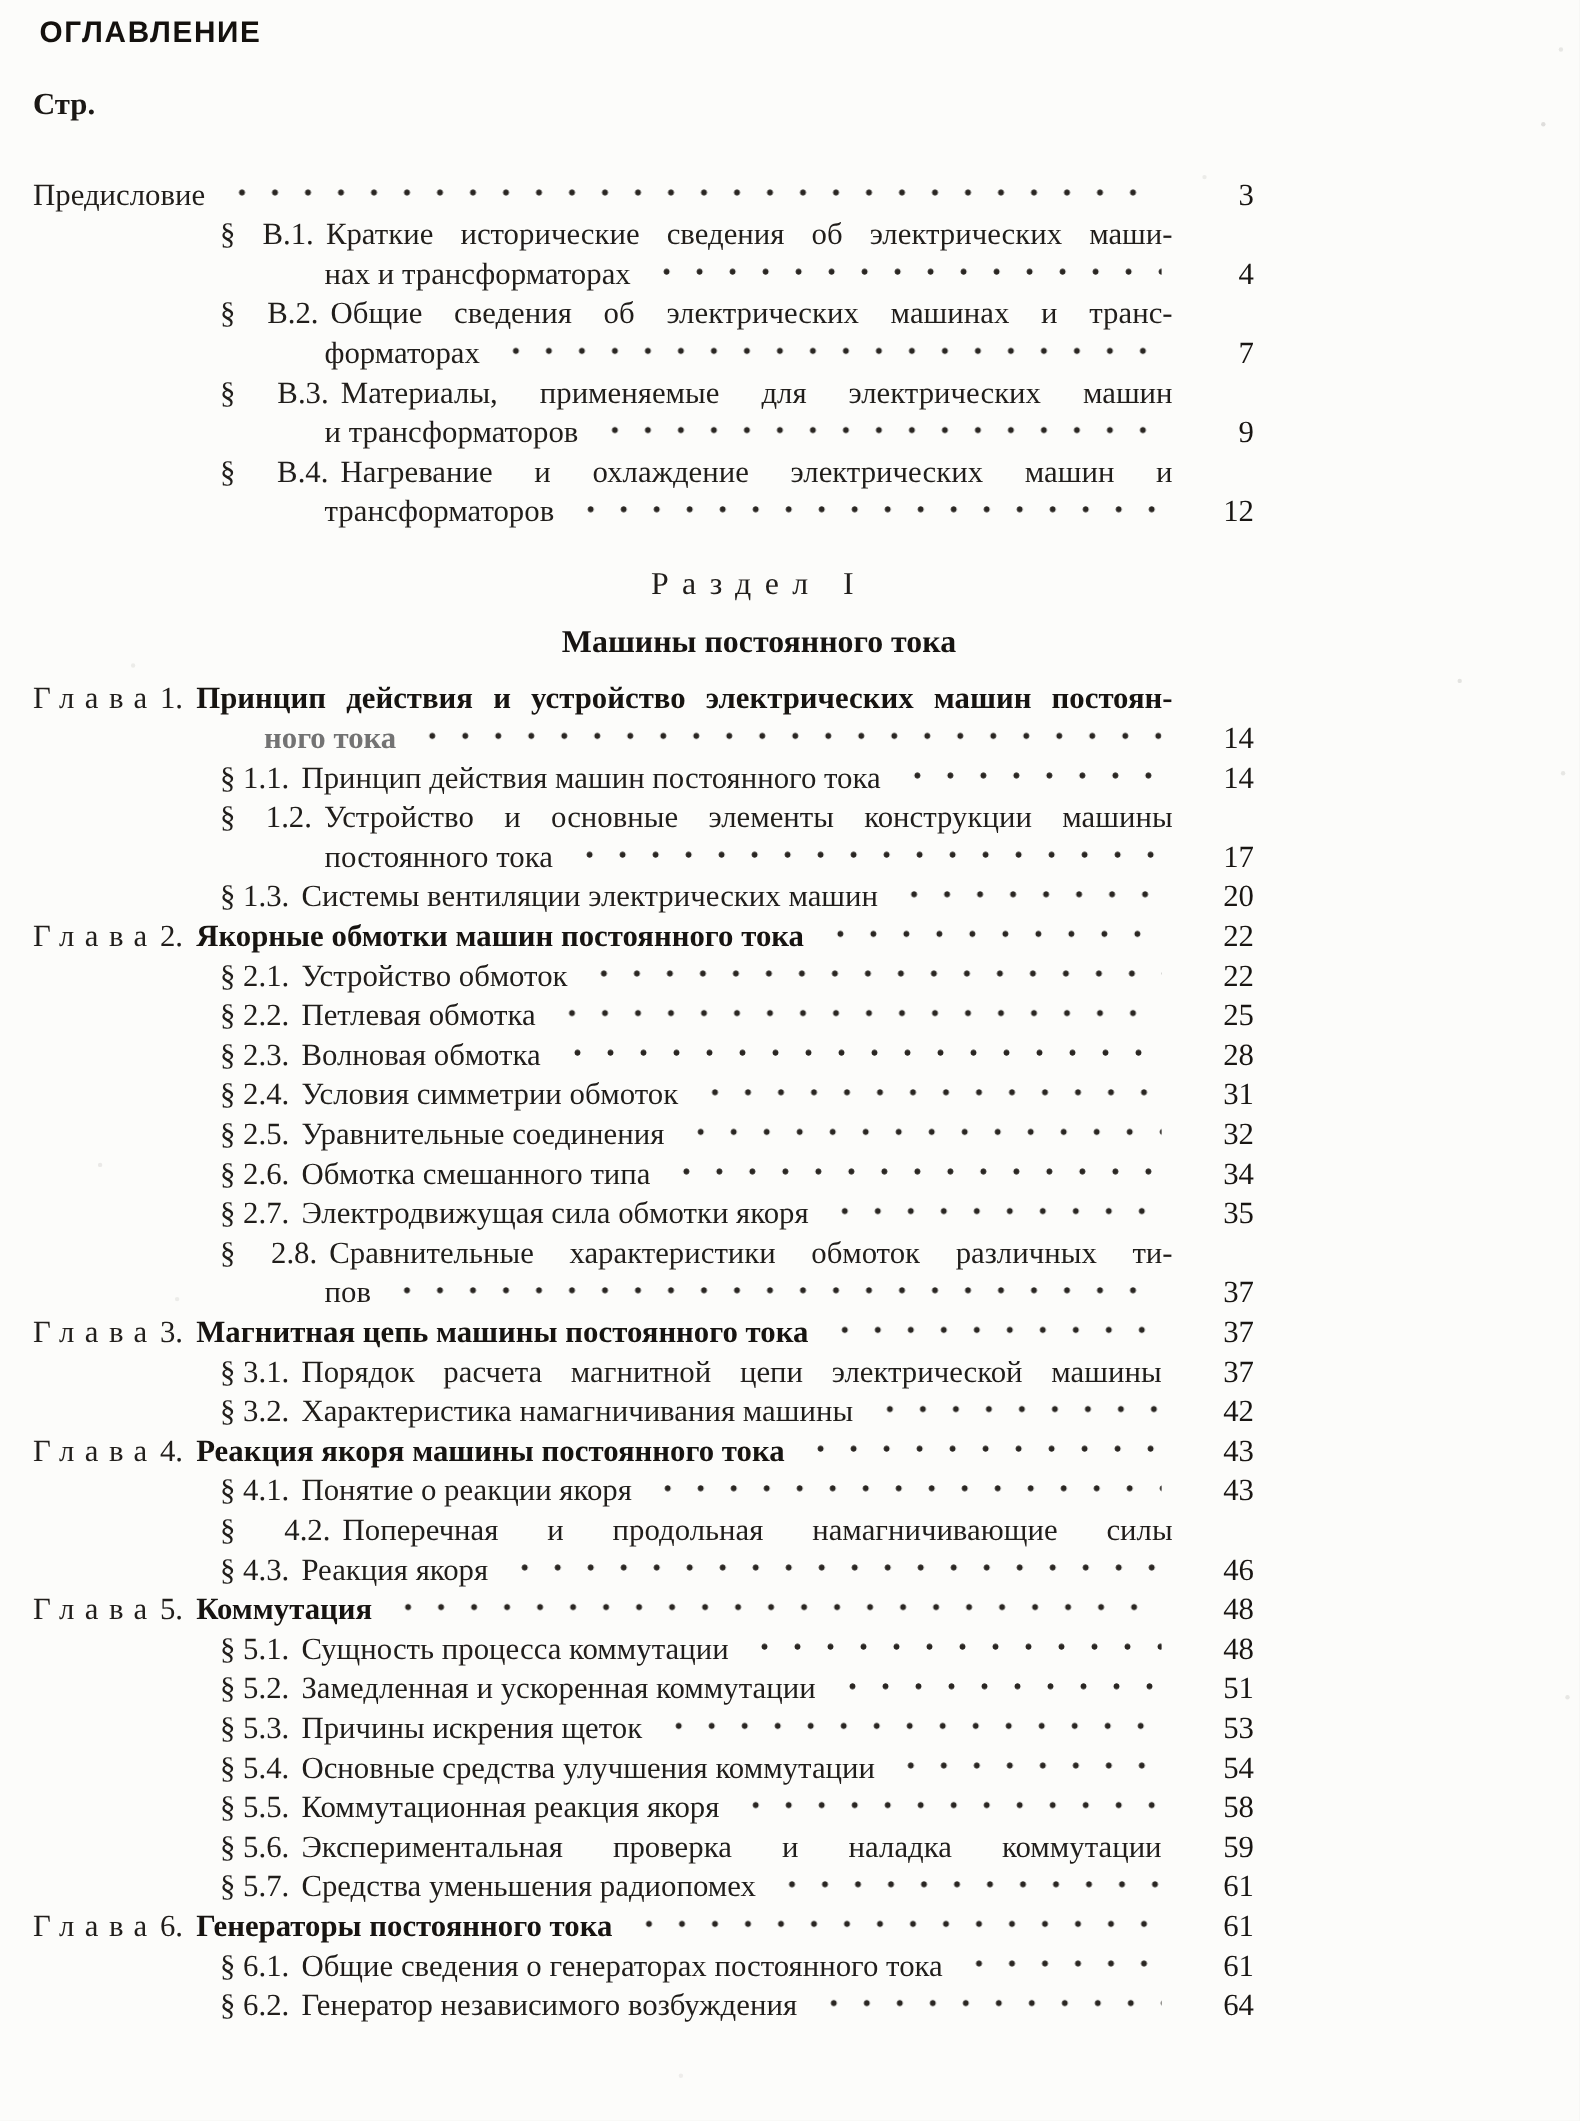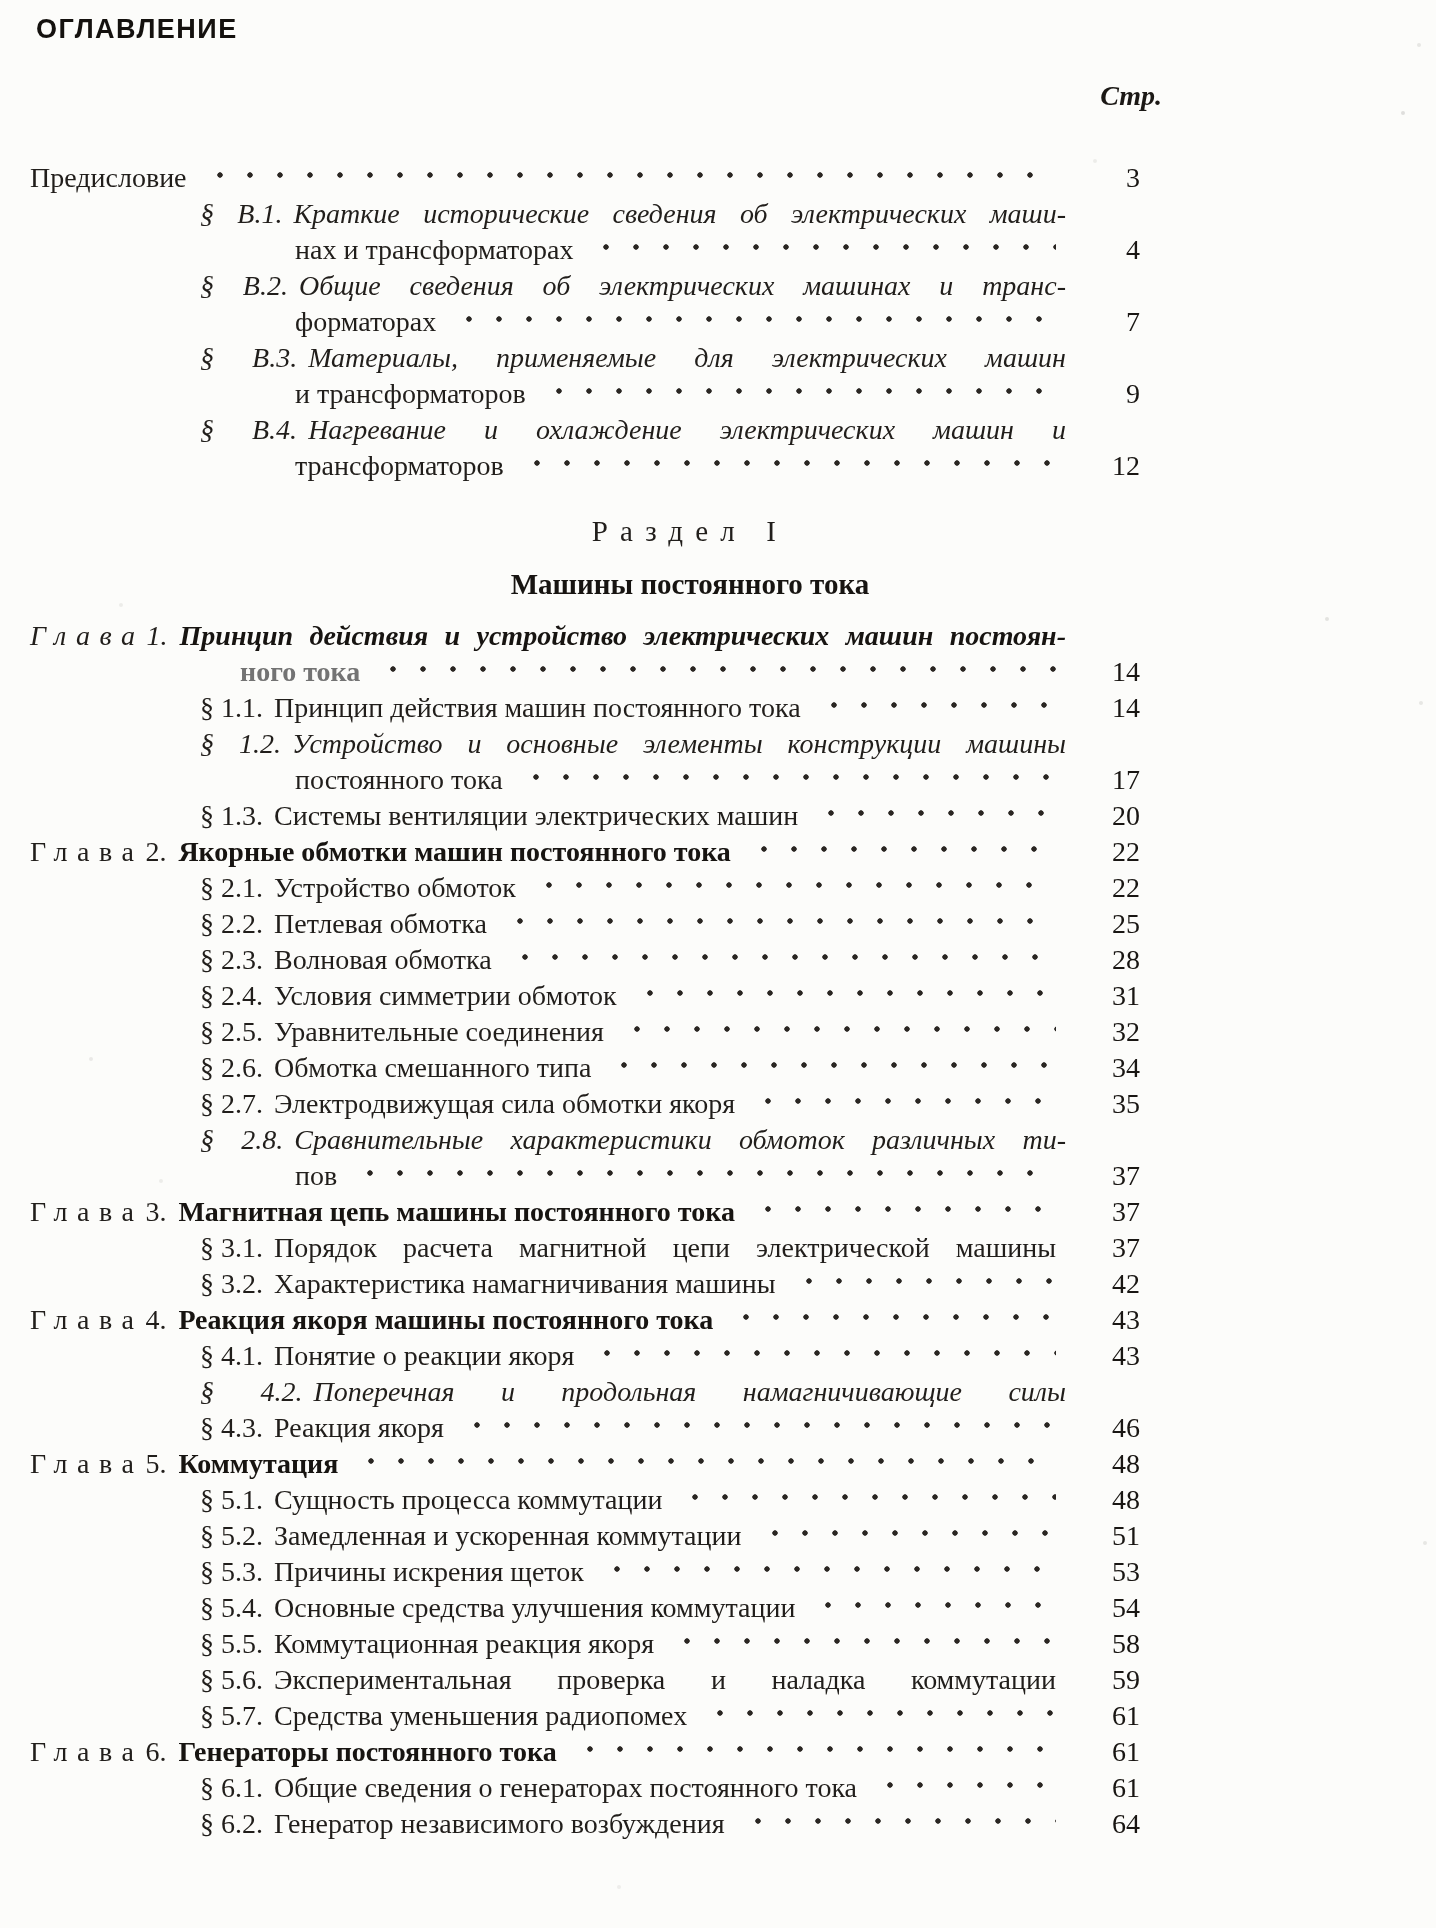--- a/index.html
+++ b/index.html
@@ -15,21 +15,21 @@
     padding:14px 296px 0 30px;
     overflow:hidden;
   }
   .doc-title {
     font-family:"Liberation Sans","DejaVu Sans",sans-serif;
     font-weight:bold; font-size:27px; line-height:30px;
     letter-spacing:1.5px; color:#14110e;
     margin:0 0 34px 6px;
   }
   .pg-label {
-    text-align:right; font-style:italic; font-weight:bold;
+    font-weight:bold;
     margin:0 -22px 46px 0; color:#1b1815;
   }
   .toc { display:block; }
   .row { display:flex; align-items:center; }
   .t { white-space:normal; }
   .mk { margin-right:11px; white-space:nowrap; }
   .lead {
     flex:1 1 auto; min-width:0; height:6px;
     margin:0 10px 7px 12px;
     background-image:radial-gradient(circle, #2a2622 2.4px, rgba(0,0,0,0) 3px);
@@ -37,21 +37,20 @@
     background-position:6px center;
     background-repeat:repeat-x;
   }
   .pg { flex:0 0 74px; text-align:right; white-space:nowrap; color:#191613; }
   .para { padding-left:170px; }
   .entry { display:block; }
   .jline {
     display:block;
     text-align:justify; text-align-last:justify;
     padding-right:74px;
-    font-style:italic;
   }
   .jline.para { padding-left:170px; }
   .cont { padding-left:265px; }
   .chcont { padding-left:210px; }
   .chw { letter-spacing:0.34em; white-space:nowrap; }
   .chn { margin-left:2px; margin-right:12px; white-space:nowrap; }
   .cht { font-weight:bold; color:#171411; }
   .bold { font-weight:bold; color:#737373; }
   .tfill { flex:1 1 auto; display:flex; align-items:flex-end; }
   .jt { flex:1 1 auto; text-align:justify; text-align-last:justify; margin-right:10px; }

